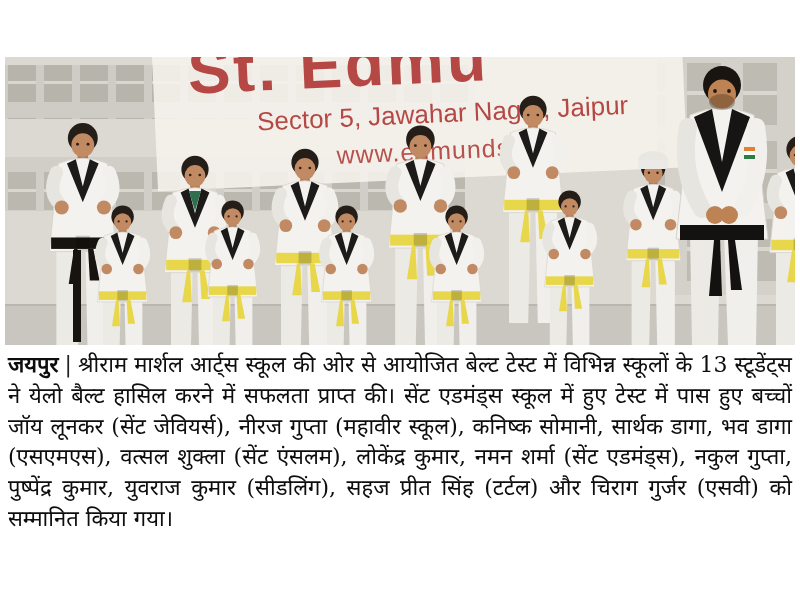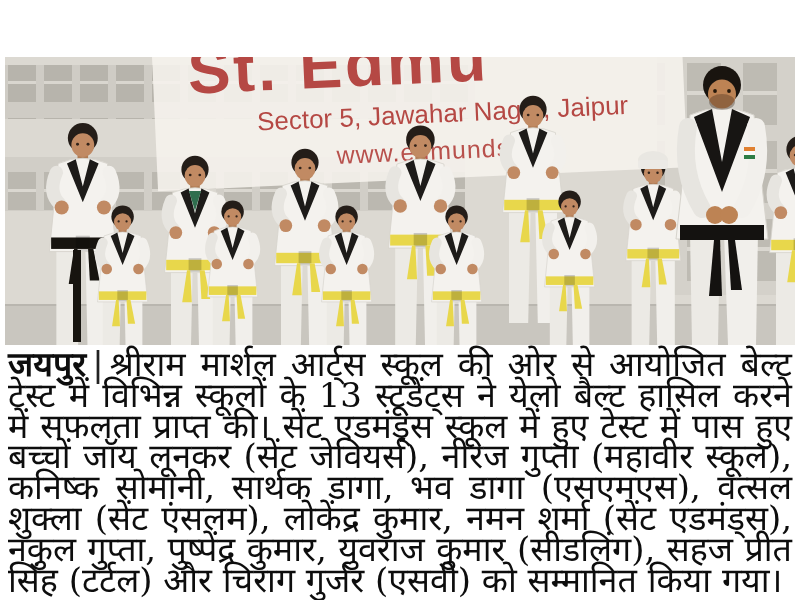--- a/index.html
+++ b/index.html
@@ -17,21 +17,21 @@
     line-height:54px;white-space:nowrap;letter-spacing:0px;
   }
   .photo{
     position:absolute;left:5px;top:57px;width:790px;height:288px;
     background:#dcd9d2;overflow:hidden;
   }
   .photo svg{display:block;}
   .article{
     position:absolute;left:8px;top:349px;width:784px;height:248px;
     font-family:"DejaVu Serif","DejaVu Sans",serif;
-    font-size:34px;line-height:30.8px;color:#0d0d0d;
+    font-size:22px;line-height:30.8px;color:#0d0d0d;
     text-align:justify;
   }
   .article .dateline{font-weight:700;}
   .article .sep{padding:0 6px;font-weight:400;color:#222;}
 </style>
 </head>
 <body>
 
 <div class="page">
 

